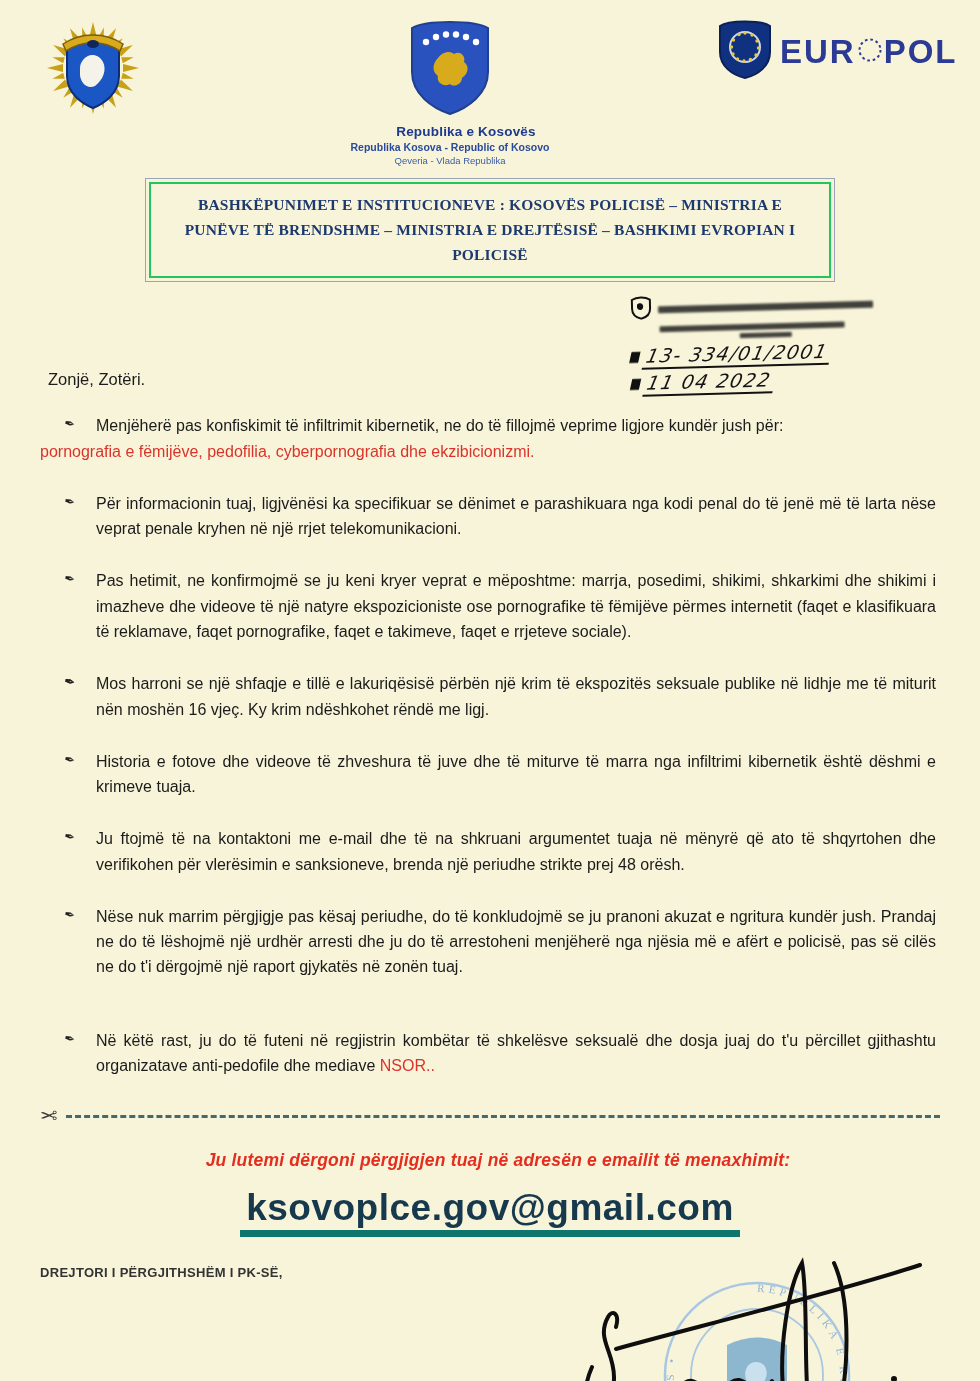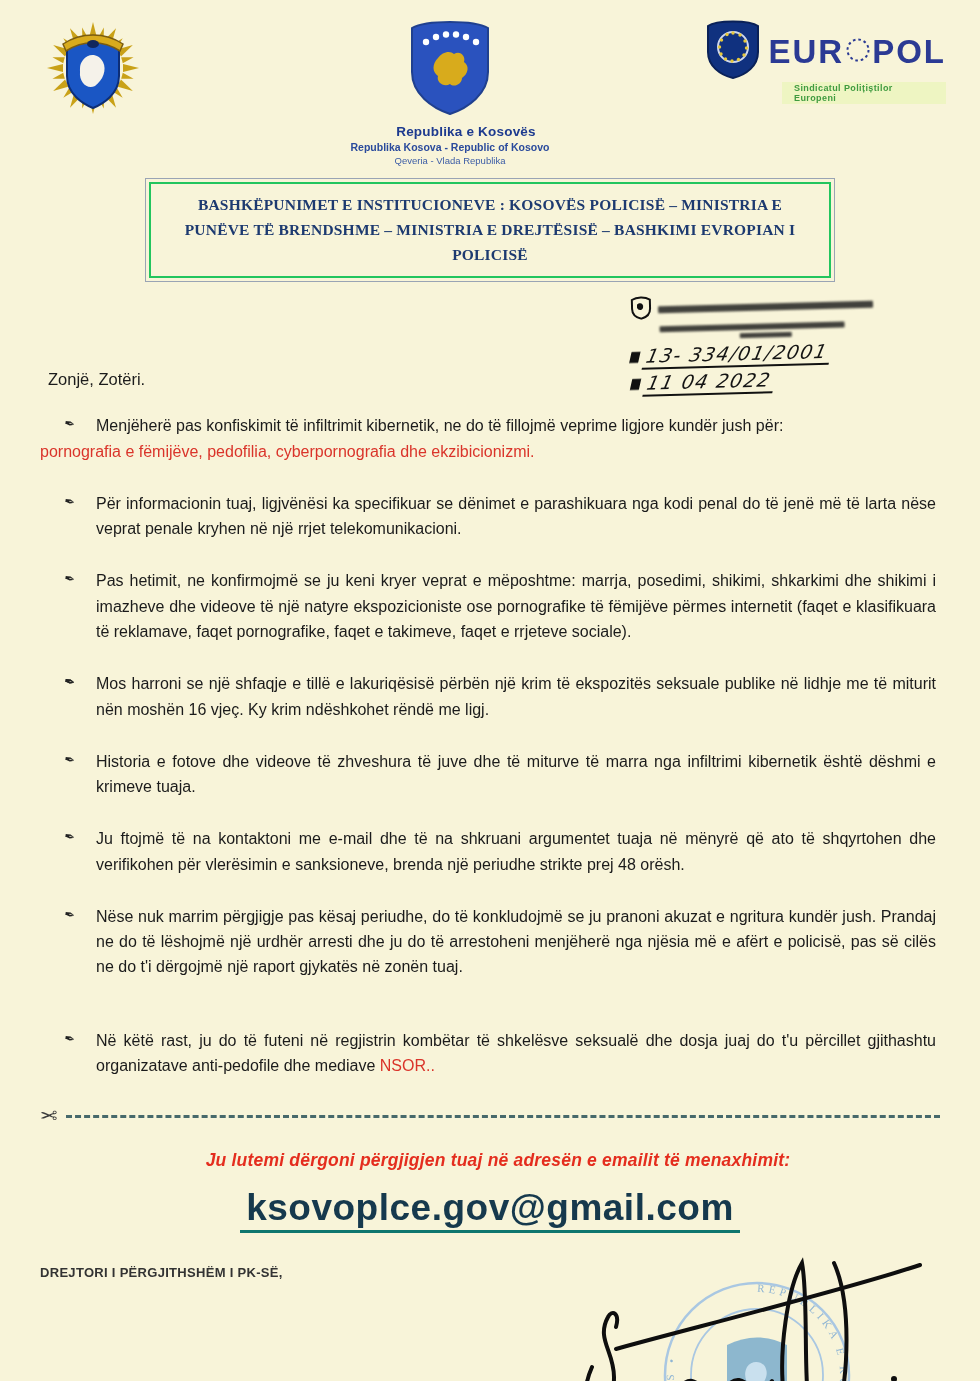--- a/index.html
+++ b/index.html
@@ -5,21 +5,21 @@
   html,body{margin:0;padding:0;background:#d8d8d8;}
   .page{
     position:relative;width:980px;height:1381px;margin:0 auto;
     background:#f8f4d9;overflow:hidden;
     font-family:"Liberation Sans",sans-serif;color:#1c1c1c;
   }
   
   .hdr{display:flex;justify-content:space-between;align-items:flex-start;padding:12px 34px 0 34px;}
   .hdr-left{width:150px;padding-top:4px;}
   .hdr-center{flex:1;display:flex;flex-direction:column;align-items:center;margin-top:8px;}
-  .hdr-right{width:230px;display:flex;flex-direction:column;align-items:flex-end;margin-top:6px;}
+  .hdr-right{width:230px;display:flex;flex-direction:row;align-items:flex-end;margin-top:6px;}
   .kos-title{font-weight:bold;color:#1d3a8f;font-size:13.5px;margin-top:4px;letter-spacing:.2px;margin-left:32px;}
   .kos-sub{font-weight:bold;color:#2a4a9c;font-size:10.5px;margin-top:2px;}
   .kos-sub2{color:#3c5da6;font-size:9.5px;margin-top:2px;}
   .eu-row{display:flex;align-items:center;gap:6px;}
   .eu-word{font-weight:bold;color:#2b3a94;font-size:33px;letter-spacing:2px;display:flex;align-items:center;line-height:1;}
   .eu-sub{margin-left:66px;margin-top:-2px;background:#eef5c2;color:#3f9b3f;font-weight:bold;font-size:9px;padding:1px 12px;letter-spacing:.4px;}
   
   .banner{
     width:650px;margin:16px auto 0;padding:9px 14px;
     border:2px solid #22c55e;outline:1px solid #9aa4b4;outline-offset:3px;
@@ -44,21 +44,21 @@
   .red{color:#da342a;}
   .red-block{display:block;margin-left:-56px;text-align:left;}
   .bullet.gap{margin-top:48px;}
   
   .cutline{display:flex;align-items:center;gap:8px;margin:10px 40px 0 40px;}
   .scissors{font-size:21px;color:#3c3c3c;transform:scaleX(-1);line-height:1;}
   .dashes{flex:1;border-top:3px dashed #47696b;margin-top:2px;}
   
   .instruction{margin-top:24px;text-align:center;color:#e42d1e;font-weight:bold;font-style:italic;font-size:17.5px;letter-spacing:.2px;margin-left:16px;}
   .emailwrap{margin-top:16px;text-align:center;}
-  .email{font-size:37px;font-weight:bold;color:#16394d;text-decoration:none;border-bottom:3px solid #0f766e;padding:0 6px 2px;letter-spacing:.5px;}
+  .email{font-size:37px;font-weight:bold;color:#16394d;text-decoration:none;border-bottom:7px solid #0f766e;padding:0 6px 2px;letter-spacing:.5px;}
   
   .footer{position:relative;margin-top:36px;padding:0 40px;height:258px;}
   .signatory{width:560px;font-weight:bold;color:#333;}
   .sig-name{font-size:13px;letter-spacing:.3px;}
   .sig-title{font-size:13px;margin-top:4px;letter-spacing:.3px;}
   .sealwrap{position:absolute;right:18px;top:-18px;width:410px;height:270px;}
 </style>
 </head>
 <body>
 

